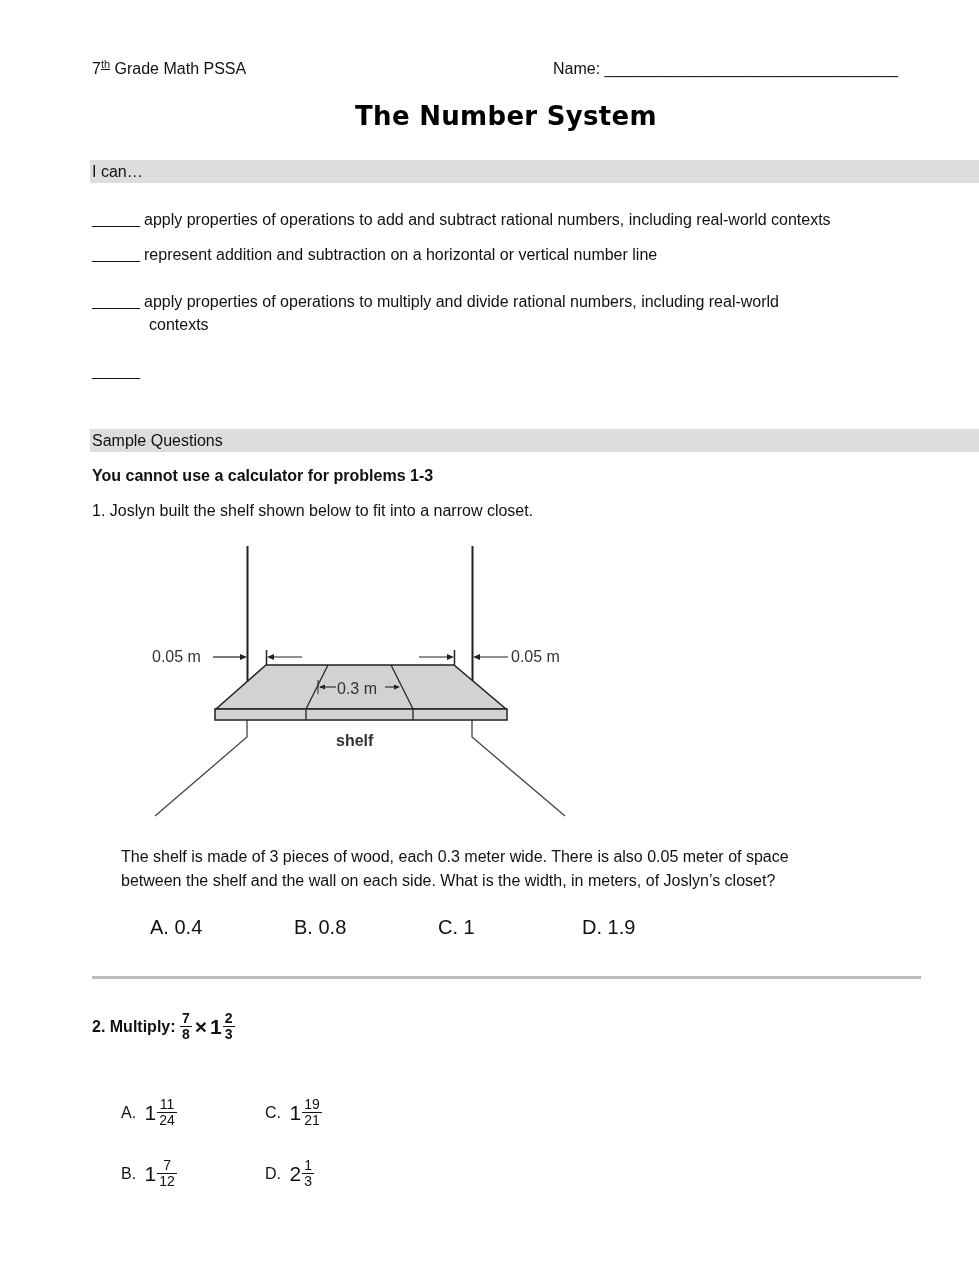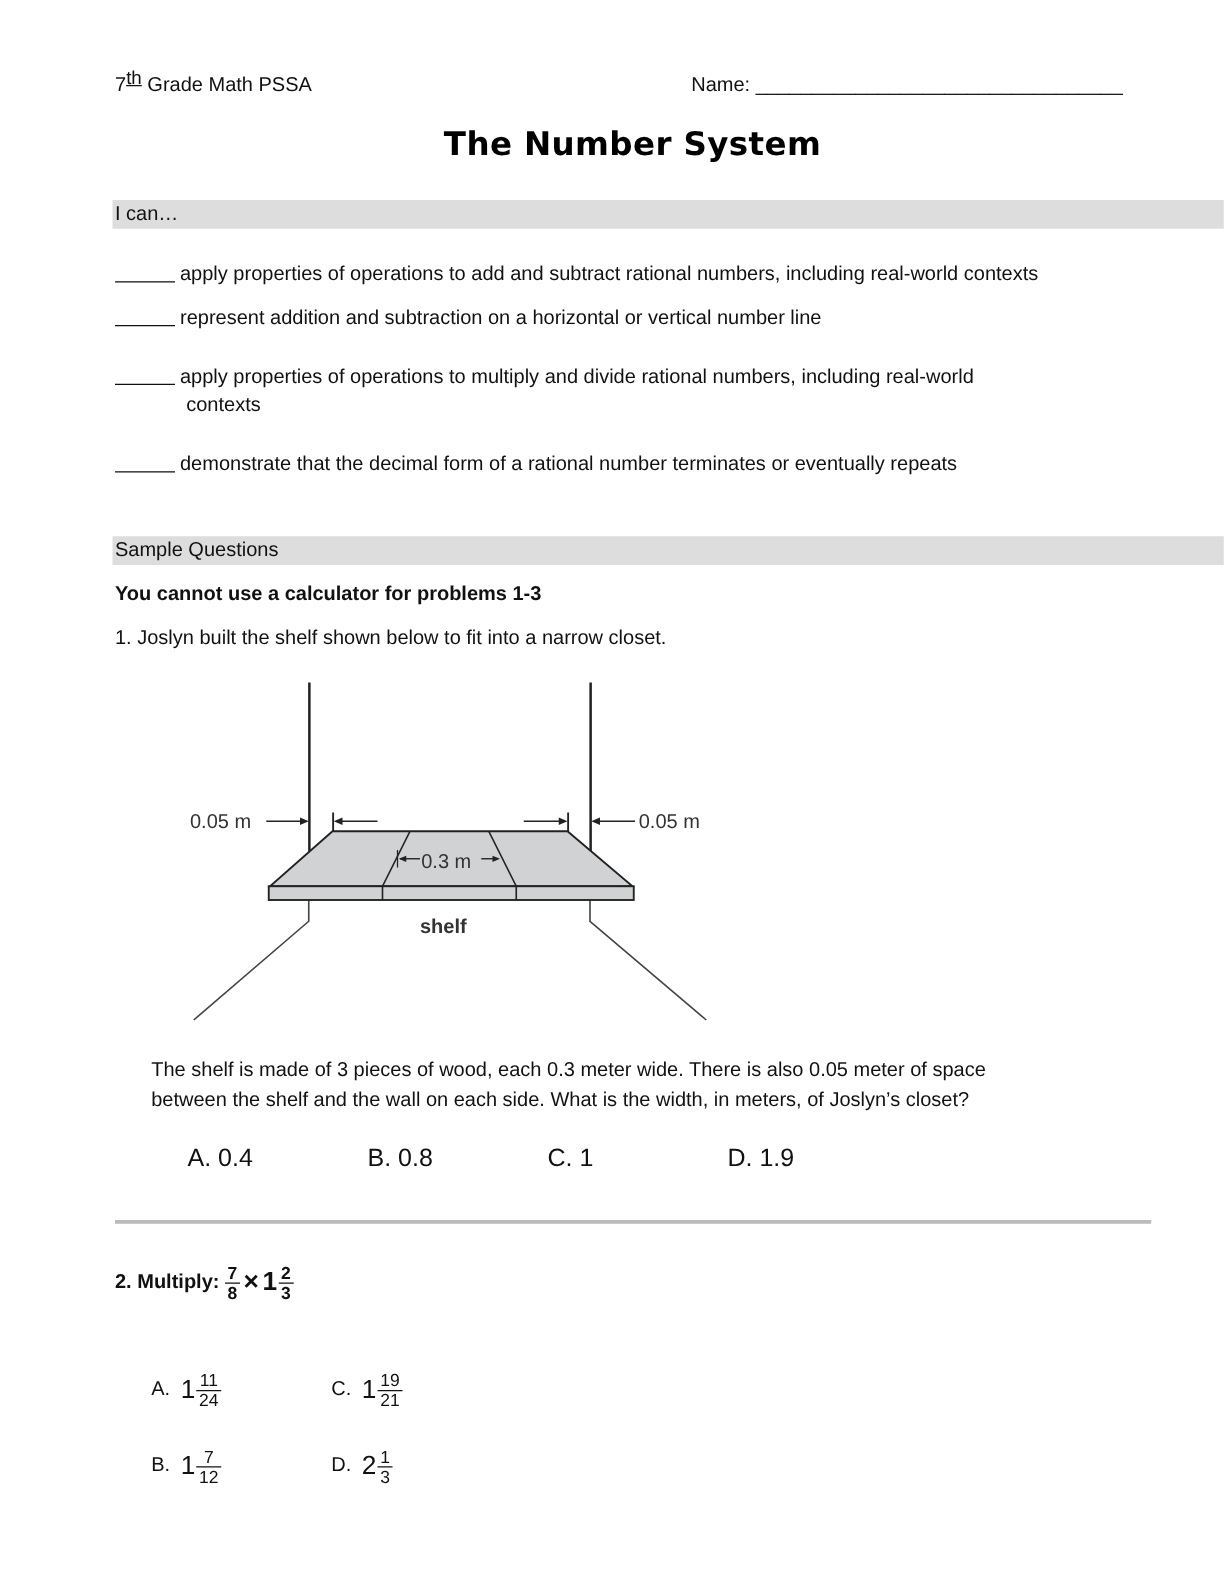--- a/index.html
+++ b/index.html
@@ -3,21 +3,21 @@
   <meta charset="utf-8">
   <style>
     html, body { margin: 0; padding: 0; background: #ffffff; }
     body {
       width: 979px; height: 1266px; position: relative; overflow: hidden;
       font-family: "Liberation Sans", sans-serif; color: #111;
     }
     .abs { position: absolute; }
     .txt { font-size: 16px; line-height: 20px; white-space: nowrap; }
     .hdr-left { left: 92px; top: 59px; }
-    .hdr-left sup { font-size: 15px; line-height: 0; vertical-align: 6px; text-decoration: underline; }
+    .hdr-left sup { font-size: 11px; line-height: 0; vertical-align: 6px; text-decoration: underline; }
     .hdr-right { left: 553px; top: 59px; }
     .title {
       left: 0; width: 1012px; top: 101px; text-align: center;
       font-family: "DejaVu Sans", sans-serif; font-weight: bold; font-size: 26px;
       letter-spacing: 0.3px; color: #000;
     }
     .band {
       left: 90px; width: 910px; height: 23px; background: #dddddd;
     }
     .band span { position: absolute; left: 2px; top: 2px; font-size: 16px; line-height: 20px; }
@@ -46,21 +46,21 @@
 <div class="abs title">The Number System</div>
 
 <div class="abs band band-ican">
     <span>I can…</span>
   </div>
 
 <div class="abs ican-item" style="top:208px;"><span class="blank"></span><span>apply properties of operations to add and subtract rational numbers, including real-world contexts</span></div>
 <div class="abs ican-item" style="top:243px;"><span class="blank"></span><span>represent addition and subtraction on a horizontal or vertical number line</span></div>
 <div class="abs ican-item" style="top:290px;"><span class="blank"></span><span>apply properties of operations to multiply and divide rational numbers, including real-world</span></div>
 <div class="abs ican-cont" style="top:315px;">contexts</div>
-<div class="abs ican-item" style="top:360px;"><span class="blank"></span><span>demonstrate that the decimal form of a rational number terminates or eventually repeats</span></div>
+<div class="abs ican-item" style="top:360px;"><span class="blank"></span></div>
 
 <div class="abs band band-sample">
     <span>Sample Questions</span>
   </div>
 
 <div class="abs txt bold" style="left:92px; top:466px;">You cannot use a calculator for problems 1-3</div>
 <div class="abs txt" style="left:92px; top:501px;">1.  Joslyn built the shelf shown below to fit into a narrow closet.</div>
 
 <svg class="abs" style="left:140px; top:540px;" width="450" height="280" viewBox="0 0 450 280">
 

